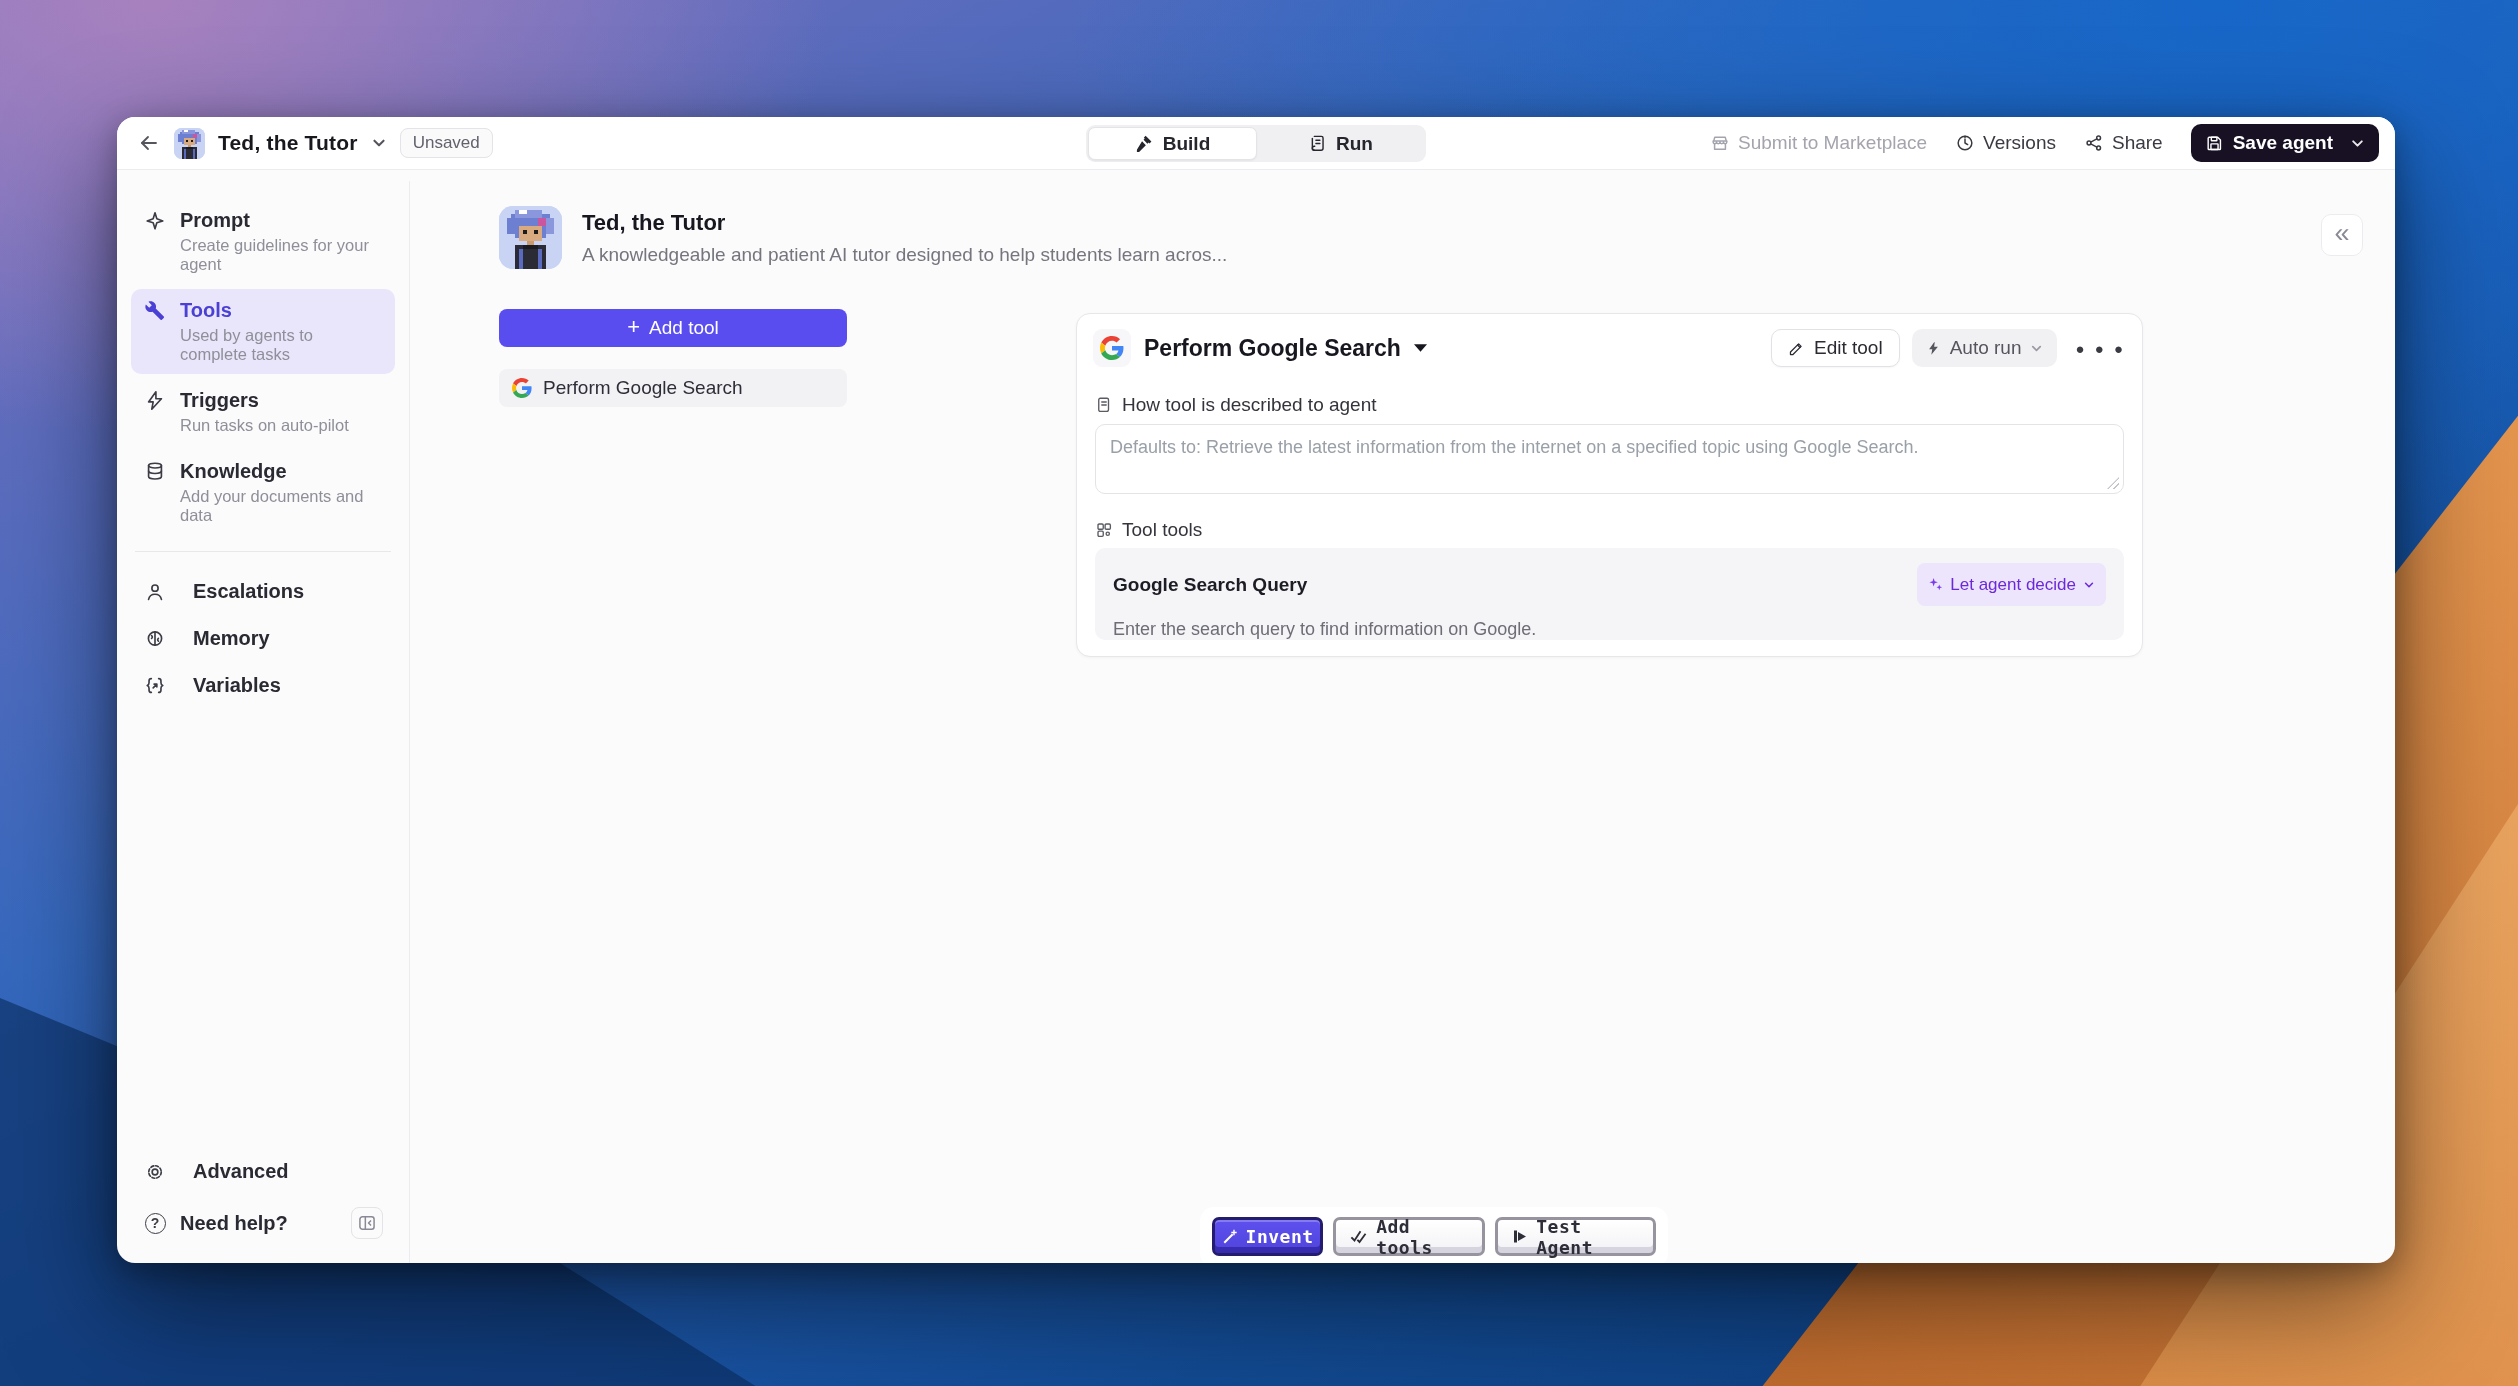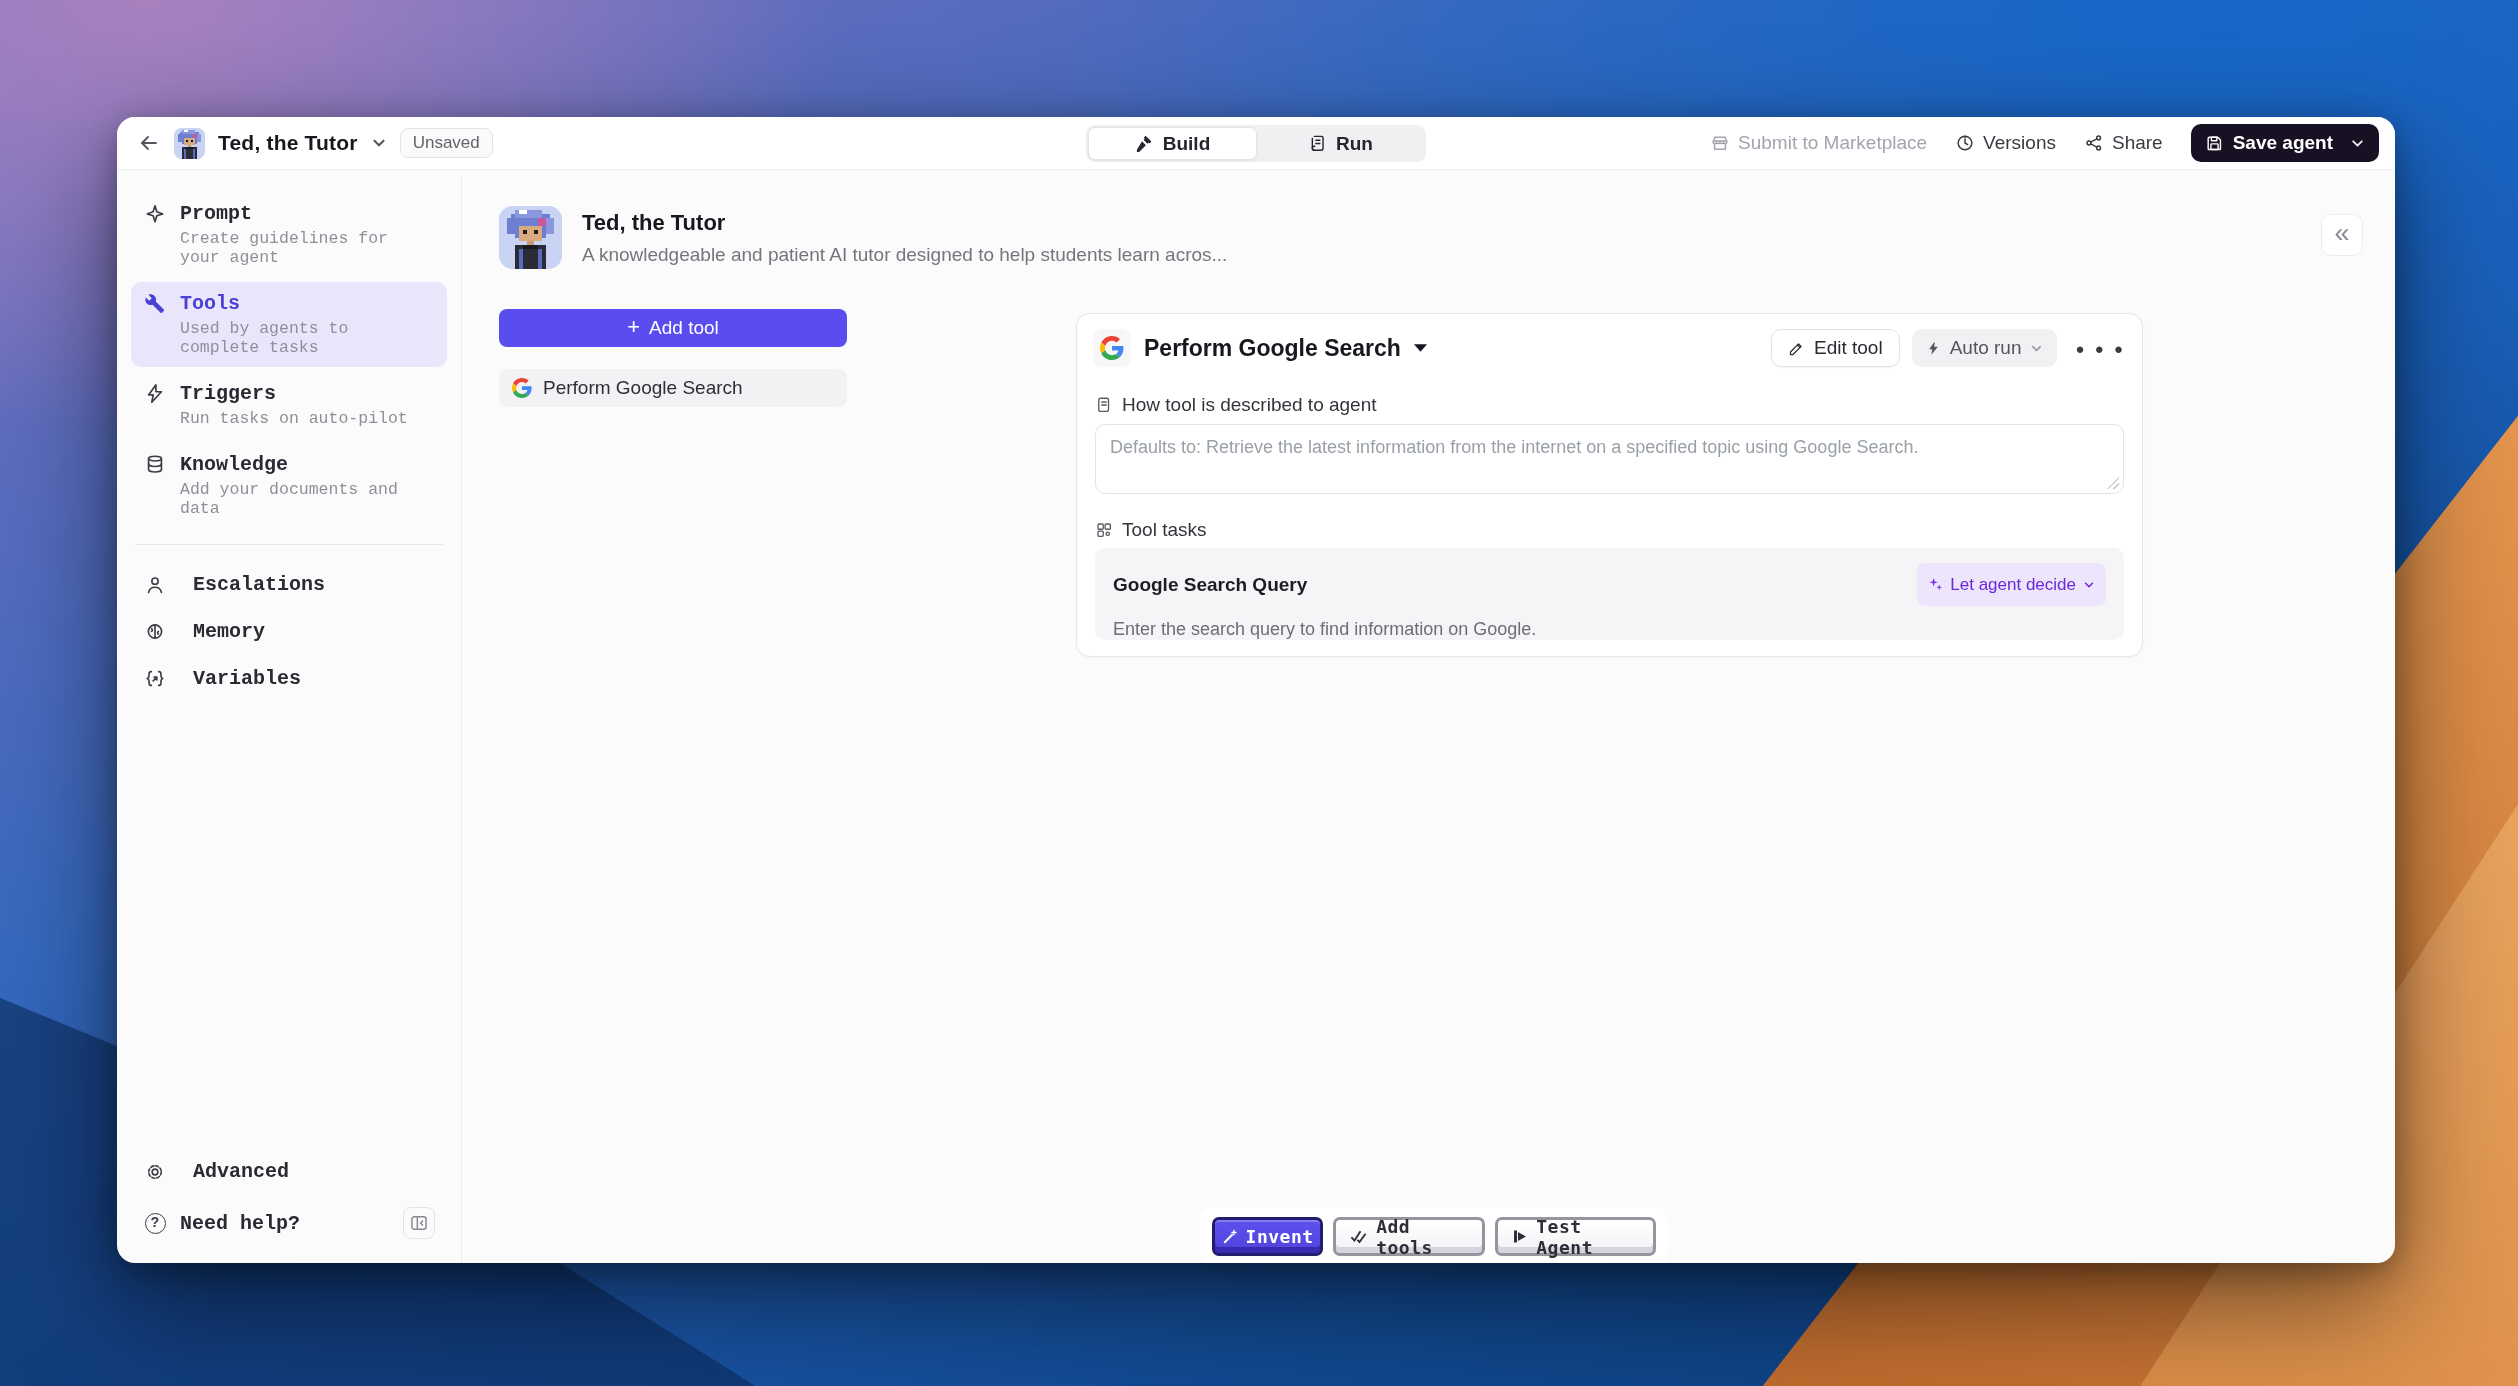--- a/index.html
+++ b/index.html
@@ -35,21 +35,21 @@
   .tb-tab { flex:1; display:flex; align-items:center; justify-content:center; gap:9px; font-size:19px; font-weight:600; color:#26262e; border-radius:7px; cursor:pointer; }
   .tb-tab.active { background:#fff; border:1px solid #e4e4e8; box-shadow:0 1px 2px rgba(0,0,0,.05); }
 
   .tb-right { position:absolute; right:16px; top:0; height:52px; display:flex; align-items:center; gap:28px; }
   .tb-action { display:flex; align-items:center; gap:8px; font-size:19px; font-weight:500; color:#3a3a42; cursor:pointer; white-space:nowrap; }
   .tb-action.disabled { color:#a4a4ae; }
   .save-btn { display:flex; align-items:center; gap:9px; background:#181124; color:#fff; border-radius:10px; height:38px; padding:0 14px; font-size:19px; font-weight:600; cursor:pointer; }
   .save-btn .chev { margin-left:8px; opacity:.9; }
 
   
-  .sidebar { position:absolute; left:0; top:57px; bottom:0; width:345px; border-right:1px solid #ececf0; padding:18px 14px;font-family:Liberation Mono, monospace; }
+  .sidebar { position:absolute; left:0; top:64px; bottom:0; width:293px; border-right:1px solid #ececf0; padding:18px 14px; }
   .sb-item { padding:10px 12px; border-radius:10px; margin-bottom:5px; cursor:pointer; }
   .sb-row { display:flex; align-items:center; gap:13px; }
   .sb-icon { width:24px; display:flex; align-items:center; justify-content:center; color:#3c3c46; }
   .sb-label { font-size:20px; font-weight:600; color:#2a2a33; }
   .sb-desc { font-size:16.5px; color:#8f8f99; margin:4px 0 0 37px; }
   .sb-item.active { background:#e9e6fb; }
   .sb-item.active .sb-label, .sb-item.active .sb-icon { color:#4a40d4; }
   .sb-divider { height:1px; background:#e8e8ec; margin:16px 4px; }
   .sb-simple { display:flex; align-items:center; gap:26px; padding:12px 12px; border-radius:10px; cursor:pointer; }
   .sb-footer { position:absolute; left:14px; right:14px; bottom:12px; }
@@ -457,21 +457,21 @@
 
       <div class="section-label sl-inputs">
         <span>
           <svg width="18" height="18" viewBox="0 0 24 24" class="stroke-ic" style="color:#5a5a64;">
               <rect x="4" y="4" width="7" height="7" rx="1.5"></rect>
               <rect x="13.5" y="4" width="7" height="7" rx="1.5"></rect>
               <rect x="4" y="13.5" width="7" height="7" rx="1.5"></rect>
               <circle cx="17" cy="17" r="2.2"></circle>
             </svg>
         </span>
-        <span>Tool tasks</span>
+        <span>Tool tools</span>
       </div>
 
       <div class="input-card">
         <div class="ic-row1">
           <span class="ic-name">Google Search Query</span>
           <span class="agent-decide-badge">
             <span>
               <svg width="15" height="15" viewBox="0 0 16 16" fill="#7c3aed">
                   <path d="M6 1l1.1 3.4L10.5 5.5 7.1 6.6 6 10 4.9 6.6 1.5 5.5l3.4-1.1z"></path>
                   <path d="M12 8l.8 2.2 2.2.8-2.2.8L12 14l-.8-2.2L9 11l2.2-.8z"></path>

